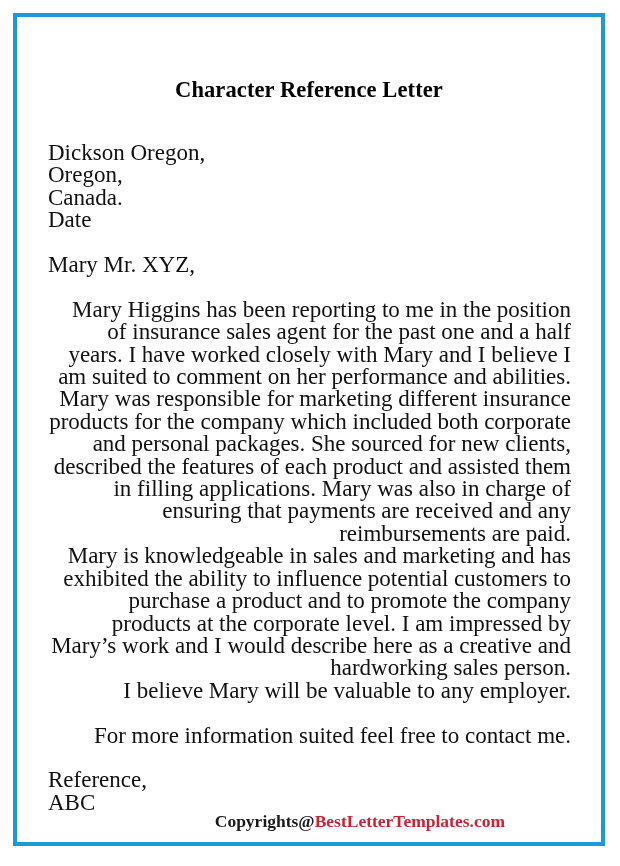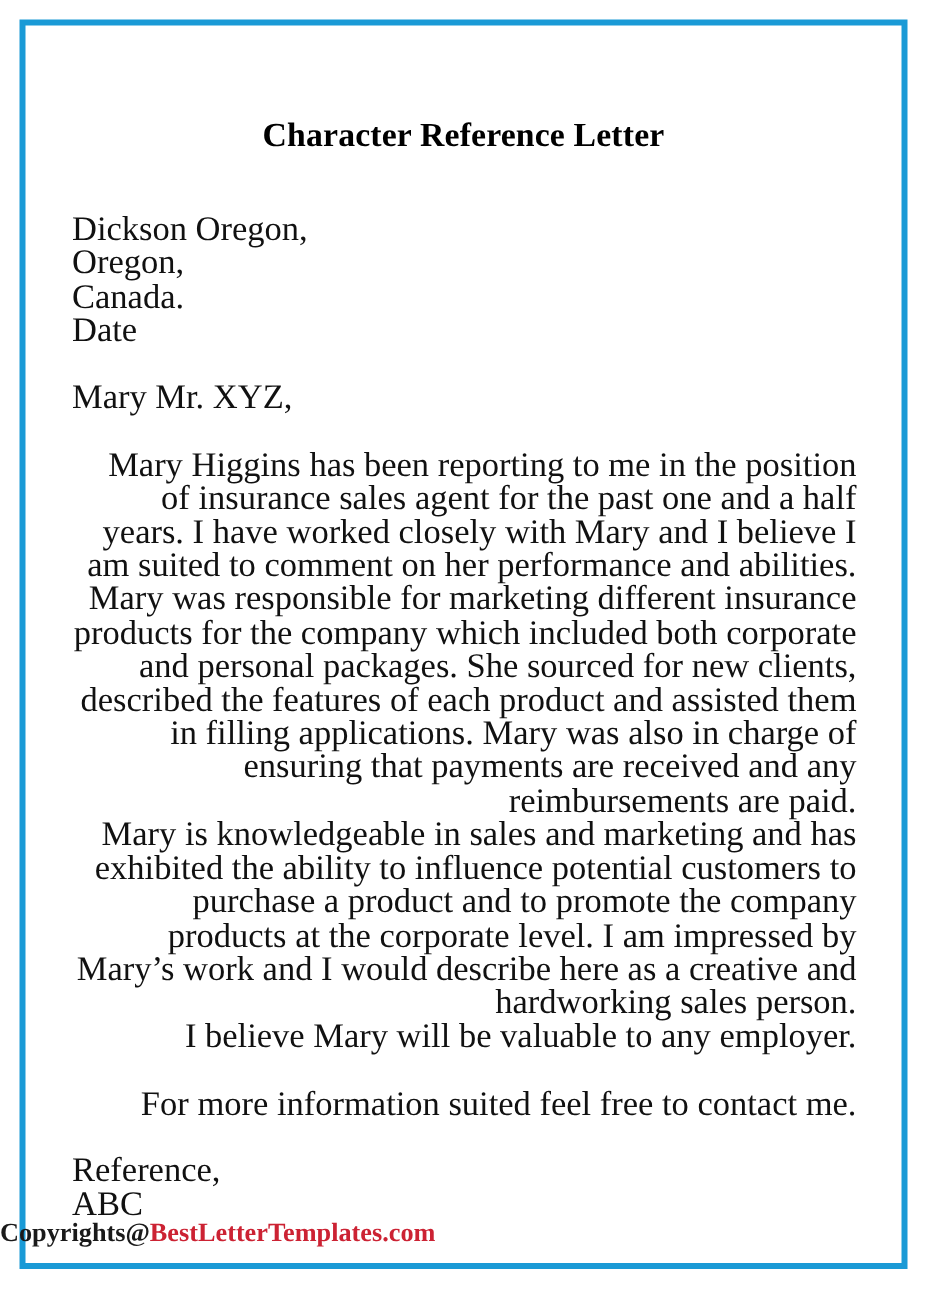--- a/index.html
+++ b/index.html
@@ -89,21 +89,21 @@
     text-align: right;
     text-indent: 0;
   }
 
   
   .watermark {
     position: absolute;
     left: 0;
     top: 812px;
     width: 505px;
-    text-align: left;
+    text-align: right;
     font-size: 17.5px;
     font-weight: bold;
     line-height: 1.1;
     white-space: nowrap;
   }
 
   .wm-prefix {
     color: #1a1a1a;
   }
 

